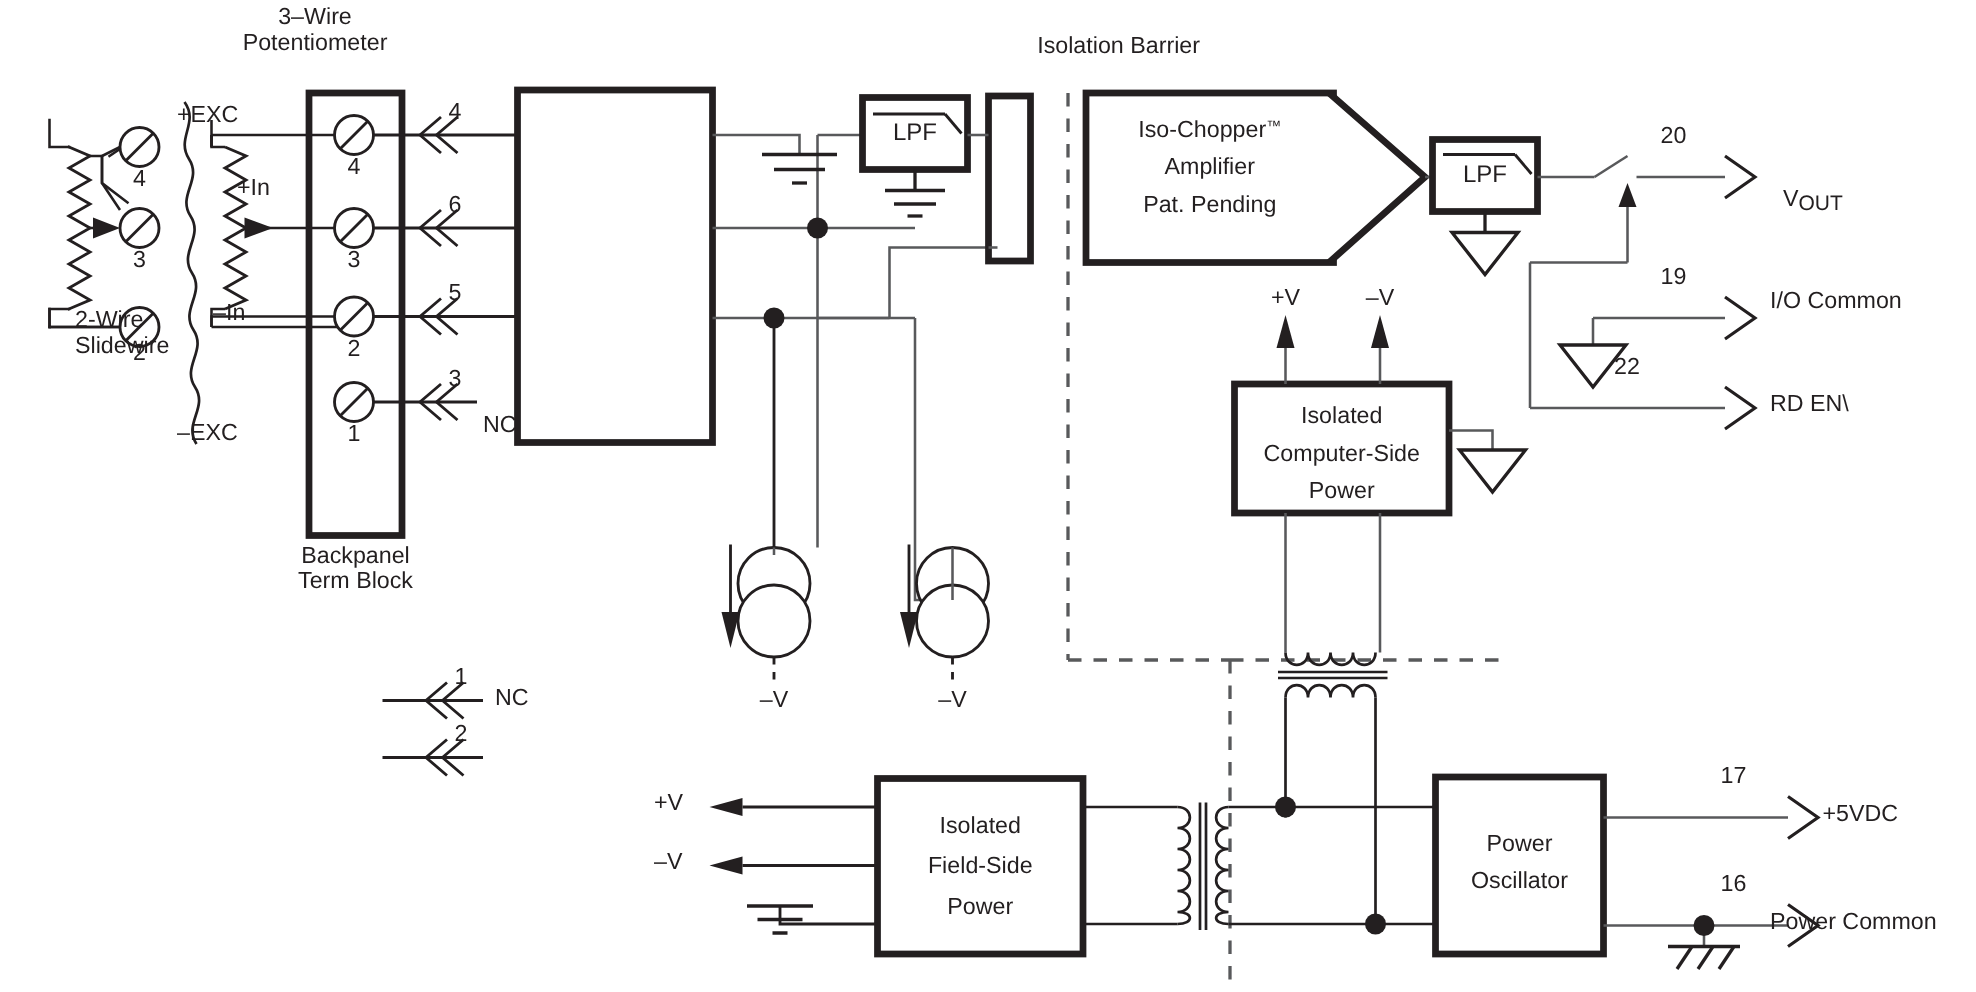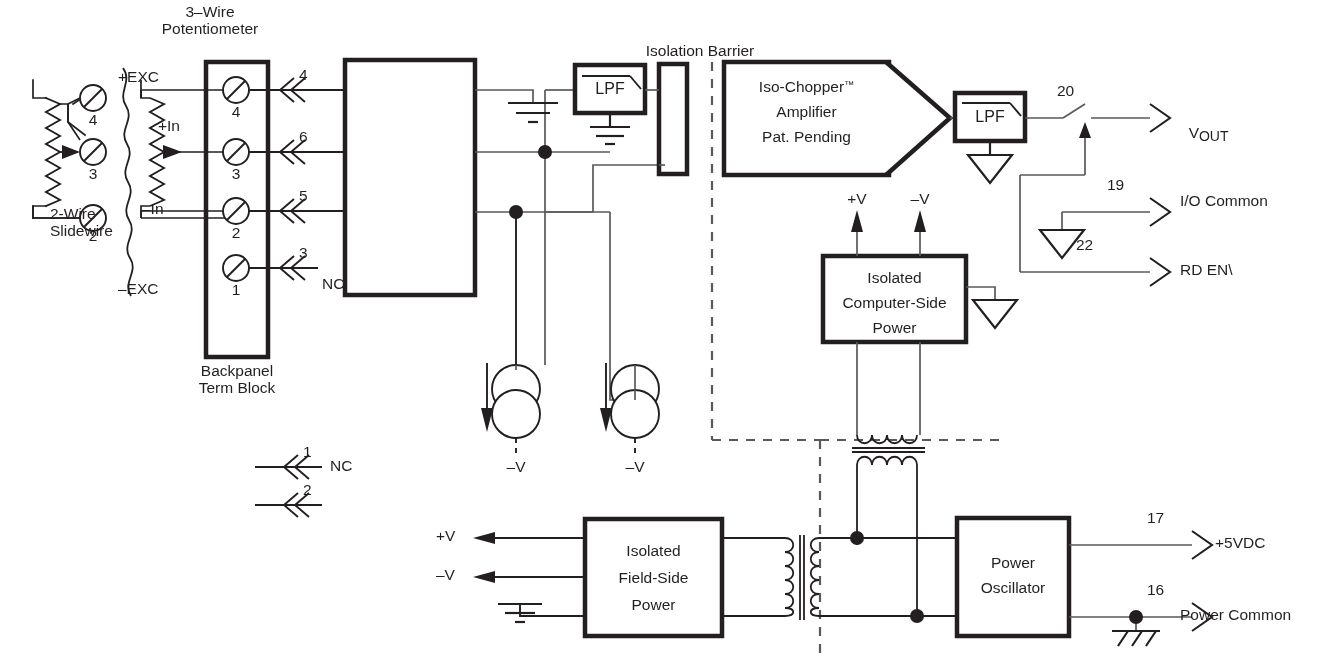--- a/index.html
+++ b/index.html
@@ -332,21 +332,21 @@
 
   <g stroke="#231f20" stroke-width="2.2" fill="none">
     <line x1="1112" y1="631" x2="1160" y2="631"></line>
     <line x1="1118" y1="646" x2="1128" y2="631"></line>
     <line x1="1132" y1="646" x2="1142" y2="631"></line>
     <line x1="1146" y1="646" x2="1156" y2="631"></line>
   </g>
 </svg>
 
 <div class="lbl c" style="left:120px;top:3px;width:180px;font-size:15.5px;">3–Wire<br>Potentiometer</div>
-<div class="lbl c" style="left:600px;top:42px;width:200px;">Isolation Barrier</div>
+<div class="lbl c" style="left:600px;top:22px;width:200px;text-align:right;">Isolation Barrier</div>
 <div class="lbl" style="left:6px;top:205px;width:120px;margin-left:44px;">2-Wire<br>Slidewire</div>
 <div class="lbl c" style="left:177px;top:362px;width:120px;">Backpanel<br>Term Block</div>
 
 <div class="lbl c" style="left:78px;top:111px;width:30px;">4</div>
 <div class="lbl c" style="left:78px;top:165px;width:30px;">3</div>
 <div class="lbl c" style="left:78px;top:227px;width:30px;">2</div>
 
 <div class="lbl" style="left:118px;top:68px;">+EXC</div>
 <div class="lbl" style="left:158px;top:117px;">+In</div>
 <div class="lbl" style="left:142px;top:200px;">–In</div>
@@ -380,21 +380,21 @@
 
 <div class="lbl c" style="left:585px;top:537px;width:137px;line-height:27px;">Isolated<br>Field-Side<br>Power</div>
 <div class="lbl" style="left:436px;top:527px;">+V</div>
 <div class="lbl" style="left:436px;top:566px;">–V</div>
 
 <div class="lbl c" style="left:957px;top:550px;width:112px;line-height:25px;">Power<br>Oscillator</div>
 
 <div class="lbl c" style="left:491px;top:458px;width:50px;">–V</div>
 <div class="lbl c" style="left:610px;top:458px;width:50px;">–V</div>
 
-<div class="lbl" style="left:1057px;top:82px;">20</div>
+<div class="lbl" style="left:1107px;top:82px;">20</div>
 <div class="lbl" style="left:1180px;top:107px;">
   <span>V</span><span class="sub">OUT</span>
 </div>
 
 <div class="lbl" style="left:1107px;top:176px;">19</div>
 <div class="lbl" style="left:1180px;top:192px;">I/O Common</div>
 
 <div class="lbl" style="left:1076px;top:236px;">22</div>
 <div class="lbl" style="left:1180px;top:261px;">RD EN\</div>
 

